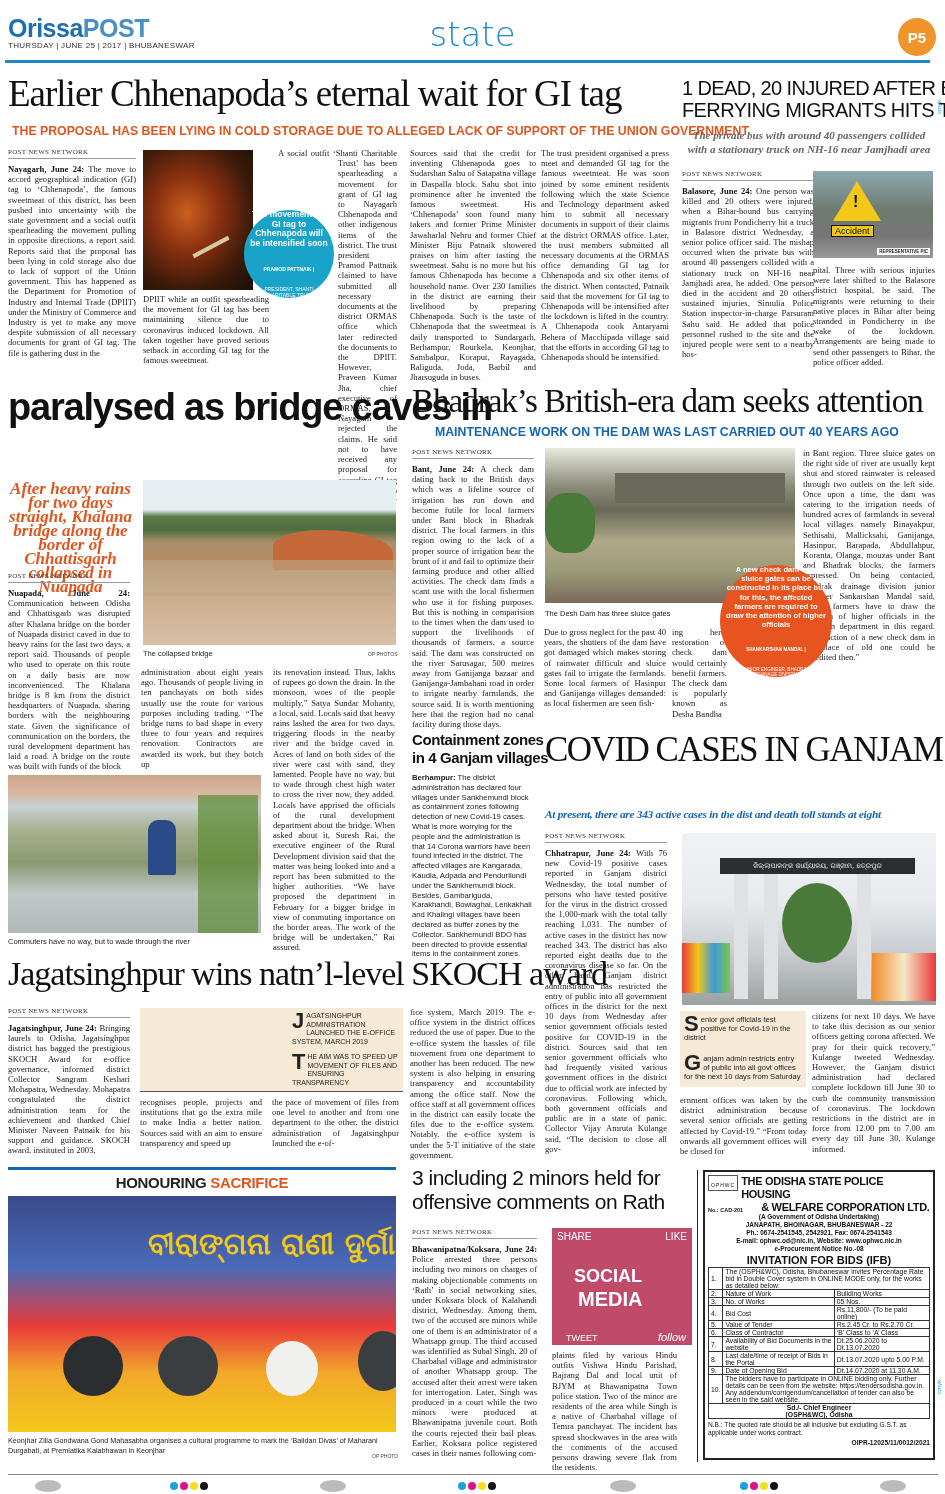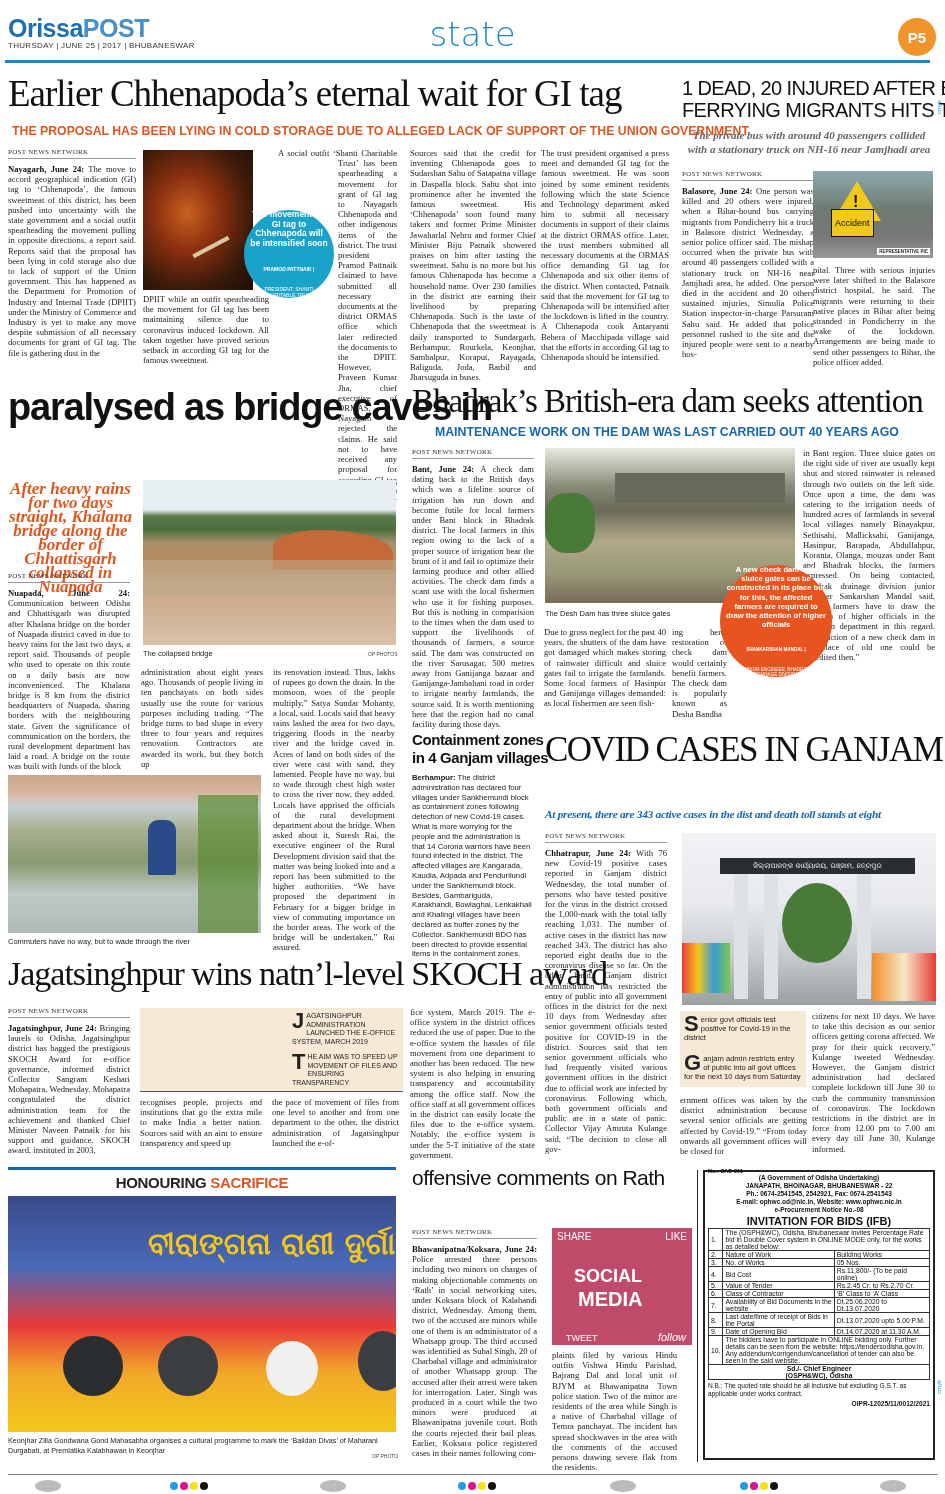--- a/index.html
+++ b/index.html
@@ -65,21 +65,21 @@
     <div>FERRYING MIGRANTS HITS TRUCK</div>
   </div>
 <div class="abs" style="left:684px;top:128px;width:250px;font-style:italic;font-weight:bold;color:#666;font-size:11px;line-height:14px;text-align:center">The private bus with around 40 passengers collided with a stationary truck on NH-16 near Jamjhadi area</div>
 <div class="abs" style="left:682px;top:170px;width:132px">
   <div class="byline">POST NEWS NETWORK</div>
   <div class="col" style="margin-top:5px"><b>Balasore, June 24:</b><span> One person was killed and 20 others were injured, when a Bihar-bound bus carrying migrants from Pondicherry hit a truck in Balasore district Wednesday, a senior police officer said. The mishap occurred when the private bus with around 40 passengers collided with a stationary truck on NH-16 near Jamjhadi area, he added. One person died in the accident and 20 others sustained injuries, Simulia Police Station inspector-in-charge Parsuram Sahu said. He added that police personnel rushed to the site and the injured people were sent to a nearby hos-</span></div>
 </div>
 <div class="abs img" style="left:813px;top:171px;width:120px;height:87px;background:linear-gradient(180deg,#8da8b0 0%,#6e7a70 45%,#777 75%,#999 100%)">
   <div style="position:absolute;left:20px;top:10px;width:0;height:0;border-left:24px solid transparent;border-right:24px solid transparent;border-bottom:40px solid #f2c81a"></div>
   <div style="position:absolute;left:40px;top:22px;color:#111;font:bold 16px 'Liberation Sans',sans-serif">!</div>
-  <div style="position:absolute;left:18px;top:38px;background:#f2c81a;border:1px solid #111;color:#111;font:9px 'Liberation Sans',sans-serif;padding:8px 3px">Accident</div>
+  <div style="position:absolute;left:18px;top:54px;background:#f2c81a;border:1px solid #111;color:#111;font:9px 'Liberation Sans',sans-serif;padding:0 3px">Accident</div>
   <div style="position:absolute;right:3px;bottom:3px;background:#fff;font:bold 4.5px 'Liberation Sans',sans-serif;padding:1px 2px">REPRESENTATIVE PIC</div>
 </div>
 <div class="abs col" style="left:813px;top:265px;width:122px">pital. Three with serious injuries were later shifted to the Balasore district hospital, he said. The migrants were returning to their native places in Bihar after being stranded in Pondicherry in the wake of the lockdown. Arrangements are being made to send other passengers to Bihar, the police officer added.</div>
 
 <div class="abs hl-sans" style="left:8px;top:385px;font-size:38px;line-height:44px;font-weight:bold;letter-spacing:-1.2px;font-family:'Liberation Sans',sans-serif">
     <div>paralysed as bridge caves in</div>
   </div>
 <div class="abs" style="left:8px;top:482px;width:125px;text-align:center;font-style:italic;font-weight:bold;color:#e0561f;font-size:17px;line-height:14px">After heavy rains for two days straight, Khalana bridge along the border of Chhattisgarh collapsed in Nuapada</div>
 <div class="abs" style="left:8px;top:572px;width:122px">
   <div class="byline">POST NEWS NETWORK</div>
@@ -168,38 +168,46 @@
   <div style="position:absolute;left:140px;top:30px;color:#f2c81a;font:bold 30px 'DejaVu Sans',sans-serif;white-space:nowrap">ବୀରାଙ୍ଗନା ରାଣୀ ଦୁର୍ଗାବତୀ</div>
   <div style="position:absolute;left:55px;top:140px;width:60px;height:60px;border-radius:50%;background:#2a2e30"></div>
   <div style="position:absolute;left:150px;top:140px;width:60px;height:60px;border-radius:50%;background:#3a3e40"></div>
   <div style="position:absolute;left:258px;top:145px;width:52px;height:55px;border-radius:50%;background:#f0f0ee"></div>
   <div style="position:absolute;left:350px;top:135px;width:50px;height:60px;border-radius:50%;background:#3a3e40"></div>
 </div>
 <div class="abs caption" style="left:8px;top:1436px;width:388px;font-size:7.2px;line-height:9.5px">Keonjhar Zilla Gondwana Gond Mahasabha organises a cultural programme to mark the ‘Balidan Divas’ of Maharani Durgabati, at Premlatika Kalabhawan in Keonjhar</div>
 <div class="abs credit" style="left:372px;top:1453px">OP PHOTO</div>
 
 <div class="abs hl-sans" style="left:412px;top:1166px;font-size:21px;line-height:24px;letter-spacing:-0.5px">
+    <div>3 including 2 minors held for</div>
     <div>offensive comments on Rath</div>
   </div>
 <div class="abs" style="left:412px;top:1228px;width:125px">
   <div class="byline">POST NEWS NETWORK</div>
   <div class="col" style="margin-top:5px"><b>Bhawanipatna/Koksara, June 24:</b><span> Police arrested three persons including two minors on charges of making objectionable comments on ‘Rath’ in social networking sites, under Koksara block of Kalahandi district, Wednesday. Among them, two of the accused are minors while one of them is an administrator of a Whatsapp group. The third accused was identified as Subal Singh, 20 of Charbahal village and administrator of another Whatsapp group. The accused after their arrest were taken for interrogation. Later, Singh was produced in a court while the two minors were produced at Bhawanipatna juvenile court. Both the courts rejected their bail pleas. Earlier, Koksara police registered cases in their names following com-</span></div>
 </div>
 <div class="abs img" style="left:552px;top:1228px;width:140px;height:117px;background:#c04a6a;color:#fff;font-family:'Liberation Sans',sans-serif">
   <div style="position:absolute;left:5px;top:3px;font-size:10px">SHARE</div>
   <div style="position:absolute;right:5px;top:3px;font-size:10px">LIKE</div>
   <div style="position:absolute;left:22px;top:38px;font-size:18px;font-weight:bold">SOCIAL</div>
   <div style="position:absolute;left:26px;top:60px;font-size:20px;font-weight:bold">MEDIA</div>
   <div style="position:absolute;left:14px;bottom:2px;font-size:9px">TWEET</div>
   <div style="position:absolute;right:6px;bottom:2px;font-size:11px;font-style:italic">follow</div>
 </div>
 <div class="abs col" style="left:552px;top:1350px;width:125px">plaints filed by various Hindu outfits Vishwa Hindu Parishad, Bajrang Dal and local unit of BJYM at Bhawanipatna Town police station. Two of the minor are residents of the area while Singh is a native of Charbahal village of Temra panchayat. The incident has spread shockwaves in the area with the comments of the accused persons drawing severe flak from the residents.</div>
 <div class="vrule" style="left:697px;top:1170px;width:1px;height:292px"></div>
 
 <div class="abs ad" style="left:703px;top:1170px;width:232px;height:290px;padding:3px">
+  <div style="display:flex;align-items:flex-start">
+    <div style="border:1px solid #555;font-size:5px;padding:6px 2px 2px;letter-spacing:1px;margin-right:3px">OPHWC</div>
+    <div style="font-size:11px;font-weight:bold;line-height:13px;letter-spacing:-0.3px">
+        <div>THE ODISHA STATE POLICE HOUSING</div>
+        <div style="padding-left:20px">&amp; WELFARE CORPORATION LTD.</div>
+      </div>
+  </div>
   <div style="font-size:5.5px;font-weight:bold;margin-top:-7px">No.: CAD-201</div>
   <div style="text-align:center;font-size:6.5px;font-weight:bold;line-height:8px">
     <div>(A Government of Odisha Undertaking)</div>
     <div>JANAPATH, BHOINAGAR, BHUBANESWAR - 22</div>
     <div>Ph.: 0674-2541545, 2542921, Fax: 0674-2541543</div>
     <div>E-mail: ophwc.od@nic.in, Website: www.ophwc.nic.in</div>
     <div>e-Procurement Notice No.-08</div>
   </div>
   <div style="text-align:center;font-size:11px;font-weight:bold;margin:1px 0">INVITATION FOR BIDS (IFB)</div>
   <table>

